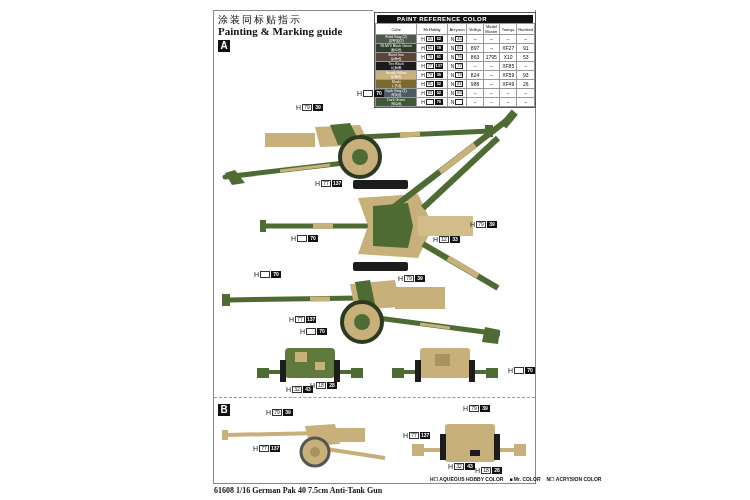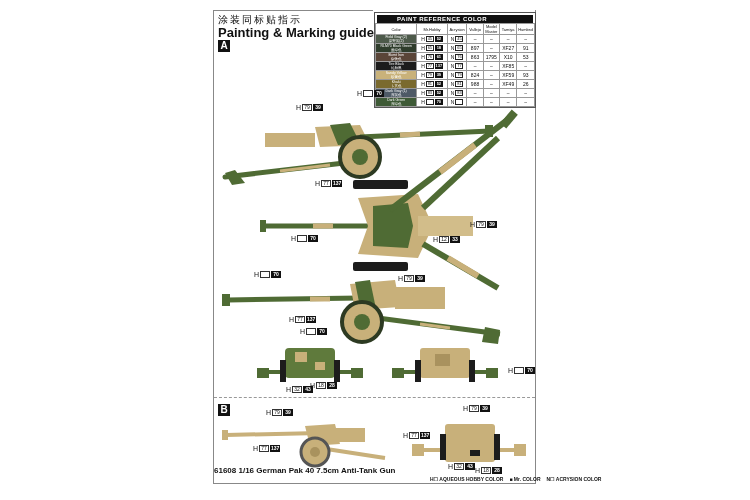--- a/index.html
+++ b/index.html
@@ -1,41 +1,41 @@
 <!DOCTYPE html>
 <html><head>
 <meta charset="utf-8">
 <style>
   * { box-sizing: border-box; margin: 0; padding: 0; }
   body { width: 750px; height: 500px; background: #fff; position: relative; overflow: hidden; font-family: "Liberation Sans", sans-serif; color: #111; }
   .frame { position: absolute; left: 213px; top: 10px; width: 323px; height: 474px; border: 1px solid #888; border-top: none; }
   .frame-top { position: absolute; left: 213px; top: 10px; width: 160px; border-top: 1px solid #888; }
   .cn-title { position: absolute; left: 218px; top: 13px; font-size: 10px; letter-spacing: 2px; }
-  .en-title { position: absolute; left: 218px; top: 25px; font-size: 13px; font-weight: bold; }
+  .en-title { position: absolute; left: 218px; top: 25px; font-size: 11px; font-weight: bold; font-family: Liberation Serif, serif; }
   .badge { position: absolute; width: 12px; height: 12px; background: #111; color: #fff; font-weight: bold; font-size: 10px; text-align: center; line-height: 12px; }
   .dash { position: absolute; left: 214px; top: 397px; width: 321px; border-top: 1.5px dashed #999; }
 
   
   .ptable { position: absolute; left: 374px; top: 12px; width: 162px; background:#fff; border:1px solid #555; }
   .ptable .phead { height: 8px; background: #111; color:#fff; font-size: 6px; font-weight:bold; padding-left:20px; line-height:8px; letter-spacing:0.5px; margin:2px 2px 0 2px;}
   .ptable table { border-collapse: collapse; width: 100%; font-size: 5px; }
   .ptable td, .ptable th { border: 1px solid #999; height: 8.2px; text-align: center; font-weight: normal; padding: 0; }
   .ptable th { font-size: 4px; height: 10px; }
   .swatch { color: #fff; font-size: 3.5px; line-height: 4px; }
   .hcode { display:inline-flex; align-items:center; gap:1px; font-size:5px; }
   .bx { display:inline-block; min-width:8px; height:6px; border:1px solid #222; font-size:4px; line-height:4px; text-align:center; }
   .bk { display:inline-block; min-width:8px; height:6px; background:#111; color:#fff; font-size:4px; line-height:6px; text-align:center; font-weight:bold; }
 
   
   .co { position: absolute; display:flex; align-items:center; gap:1px; font-size: 7px; }
   .co .w { display:inline-block; min-width:10px; height:7px; border:1px solid #333; font-size:5px; line-height:5px; text-align:center; background:#fff; padding:0 1px;}
   .co .b { display:inline-block; min-width:10px; height:7px; background:#111; color:#fff; font-size:5px; line-height:7px; text-align:center; font-weight:bold; padding:0 1px;}
 
   .legend { position: absolute; left: 430px; top: 476px; font-size: 5px; font-weight: bold; display:flex; gap:6px; }
-  .footer { position: absolute; left: 214px; top: 466px; font-size: 8px; font-weight: bold; }
+  .footer { position: absolute; left: 214px; top: 486px; font-size: 8px; font-weight: bold; font-family: Liberation Serif, serif; }
   svg.gun { position: absolute; overflow: visible; }
 </style>
 </head>
 <body>
 
 <div class="frame-top"></div>
 <div class="frame"></div>
 
 <div class="cn-title">涂装同标贴指示</div>
 <div class="en-title">Painting &amp; Marking guide</div>

